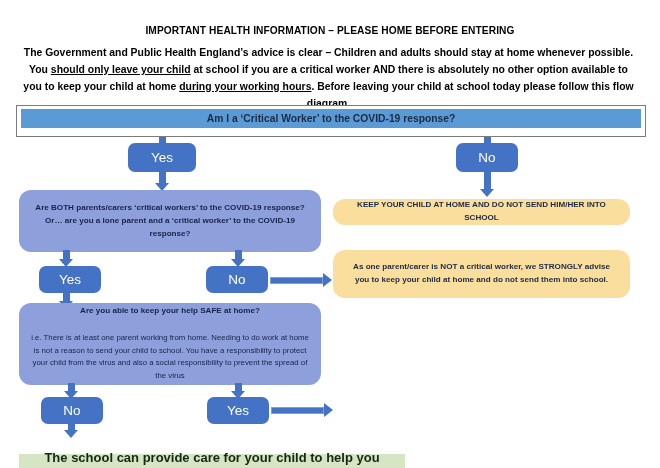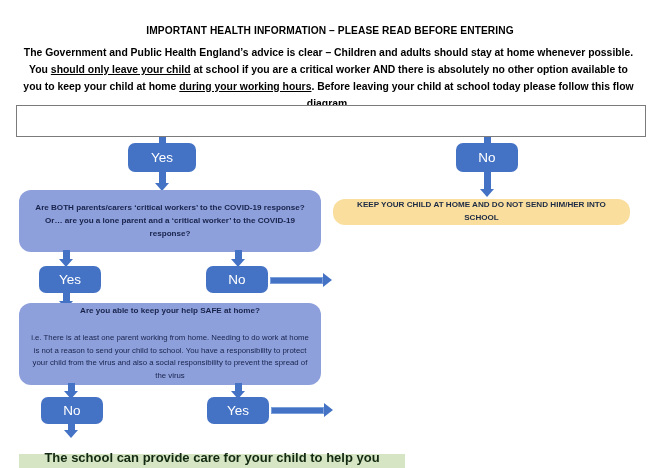--- a/index.html
+++ b/index.html
@@ -175,29 +175,32 @@
     height: 0;
     border-top: 7px solid transparent;
     border-bottom: 7px solid transparent;
     border-left: 9px solid #4472C4;
   }
 </style>
 </head>
 <body>
 
 <div id="header">
-  <div id="doc-title">IMPORTANT HEALTH INFORMATION – PLEASE READ BEFORE ENTERING</div>
+  <div id="doc-title">IMPORTANT HEALTH INFORMATION – PLEASE HOME BEFORE ENTERING</div>
   <div id="intro-paragraph">
     <span>The Government and Public Health England’s advice is clear – Children and adults should stay at home whenever possible. You </span><span class="u">should only leave your child</span><span> at school if you are a critical worker AND there is absolutely no other option available to you to keep your child at home </span><span class="u">during your working hours</span><span>. Before leaving your child at school today please follow this flow diagram.</span>
   </div>
 </div>
 
 <div id="flow">
 
   <div id="banner-frame"></div>
+  <div id="banner-bar">
+    <span class="txt">Am I a ‘Critical Worker’ to the COVID-19 response?</span>
+  </div>
 
   <div class="arrow-v" style="left:162px; top:137px;">
     <div class="shaft" style="height:9px;"></div>
     <div class="head" style="top:9px;"></div>
   </div>
 
   <div class="arrow-v" style="left:487px; top:137px;">
     <div class="shaft" style="height:9px;"></div>
     <div class="head" style="top:9px;"></div>
   </div>
@@ -281,19 +284,22 @@
 
   <div class="arrow-v" style="left:71px; top:424px;">
     <div class="shaft" style="height:6px;"></div>
     <div class="head" style="top:6px;"></div>
   </div>
 
   <div class="node advisory" style="left:333px; top:199px; width:297px; height:26px;">
     <span>KEEP YOUR CHILD AT HOME AND DO NOT SEND HIM/HER INTO SCHOOL</span>
   </div>
 
+  <div class="node advisory" style="left:333px; top:250px; width:297px; height:48px;">
+    <span>As one parent/carer is NOT a critical worker, we STRONGLY advise you to keep your child at home and do not send them into school.</span>
+  </div>
 
 
   <div class="node outcome" style="left:19px; top:430px; width:386px; height:21px;">
     <span>The school can provide care for your child to help you during your working hours ONLY</span>
   </div>
 
 </div>
 
 </body></html>

